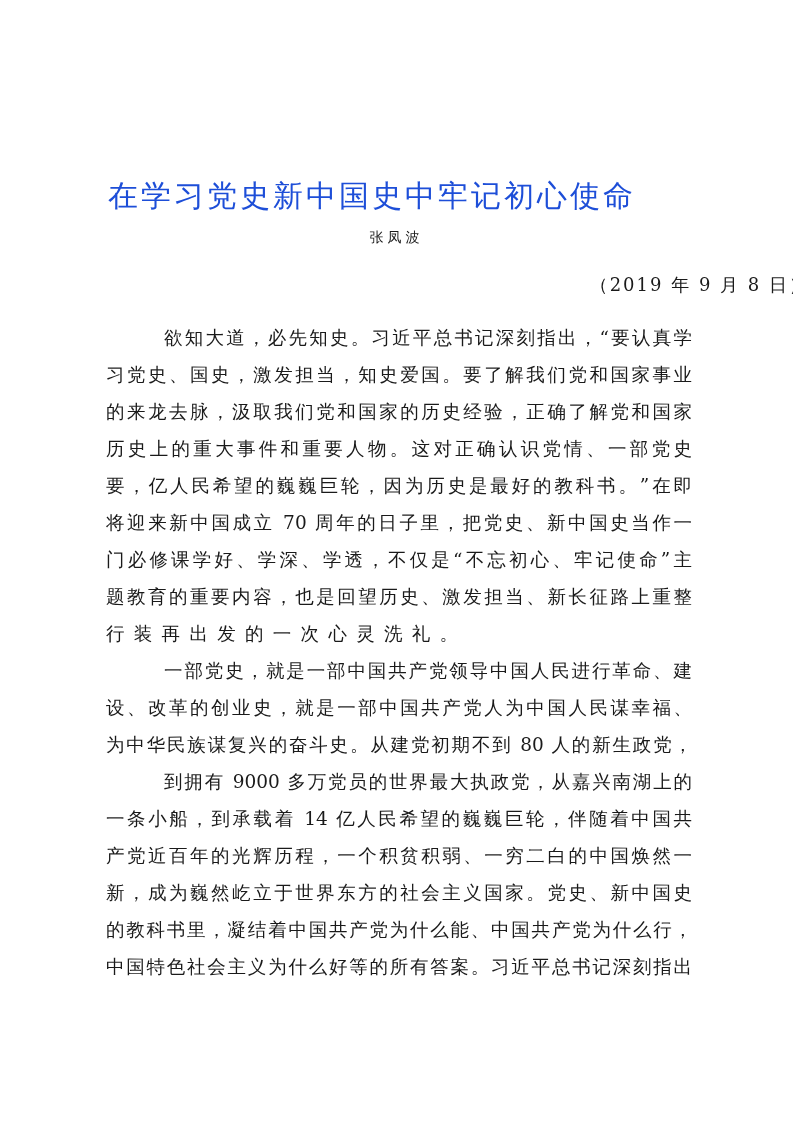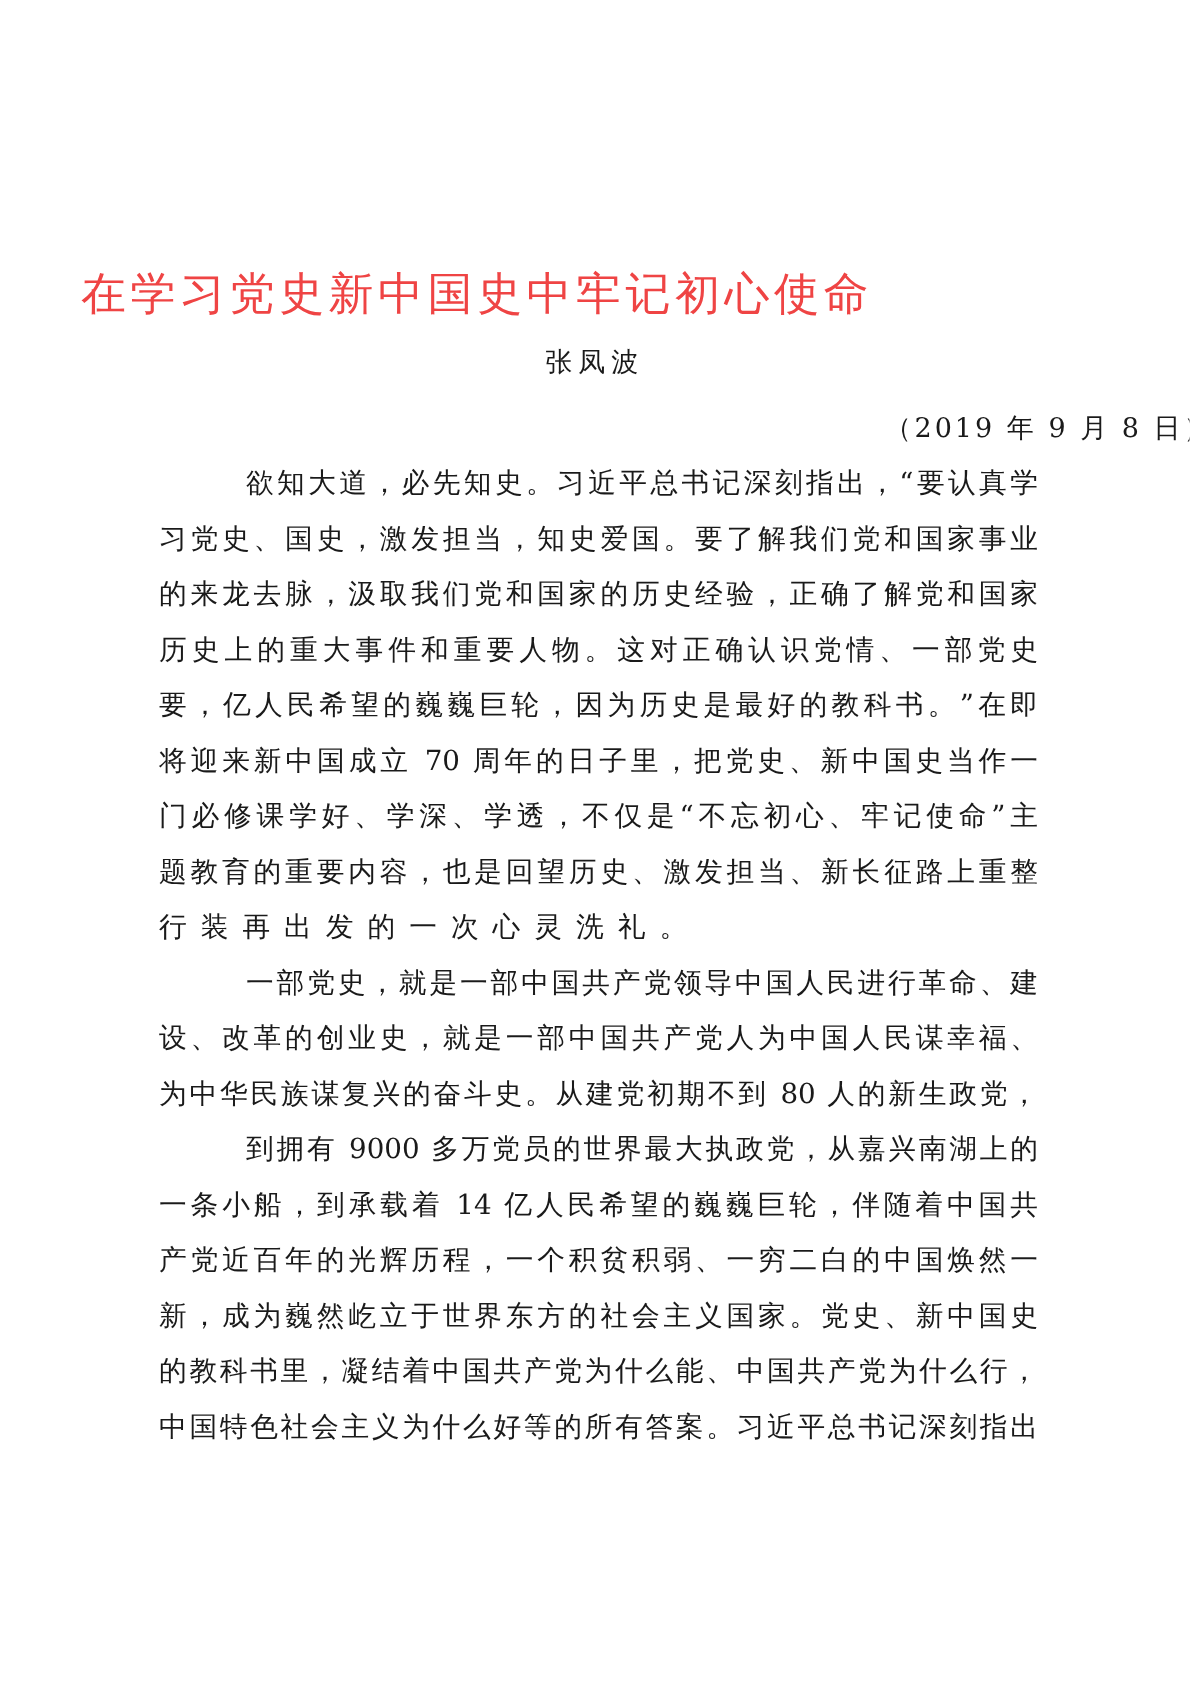--- a/index.html
+++ b/index.html
@@ -1,25 +1,25 @@
 <!DOCTYPE html>
 <html><head>
 <meta charset="utf-8">
 <style>
   html, body { margin: 0; padding: 0; background: #ffffff; }
   body { width: 793px; height: 1122px; position: relative; overflow: hidden;
          font-family: "DejaVu Serif", "Liberation Serif", serif; color: #1a1a1a; }
   .page { position: absolute; left: 0; top: 0; width: 793px; height: 1122px; background: #fff; }
-  .title { position: absolute; top: 176px; left: 0; width: 636px; text-align: center;
-           font-size: 30px; letter-spacing: 3px; font-weight: normal; margin: 0; color: #ef4444; }
+  .title { position: absolute; top: 176px; left: 0; width: 636px; text-align: right;
+           font-size: 30px; letter-spacing: 3px; font-weight: normal; margin: 0; color: #1d4ed8; }
   .author { position: absolute; top: 229px; left: 0; width: 793px; text-align: center;
-            font-size: 18px; letter-spacing: 4px; margin: 0; }
+            font-size: 14px; letter-spacing: 4px; margin: 0; }
   .date { position: absolute; top: 257px; left: 0; width: 793px; text-align: right;
           font-size: 18px; letter-spacing: 2px; margin: 16px; }
-  .body { position: absolute; top: 304px; left: 106px; width: 586px; }
+  .body { position: absolute; top: 319px; left: 106px; width: 586px; }
   .line { height: 37px; line-height: 37px; font-size: 18.5px; white-space: nowrap;
           text-align: justify; text-align-last: justify; display: block; }
   .line.indent { padding-left: 58px; }
   .line.last { text-align-last: left; letter-spacing: 9.3px; }
 </style>
 </head>
 <body>
 
 <div class="page">
   <h1 class="title">在学习党史新中国史中牢记初心使命</h1>

